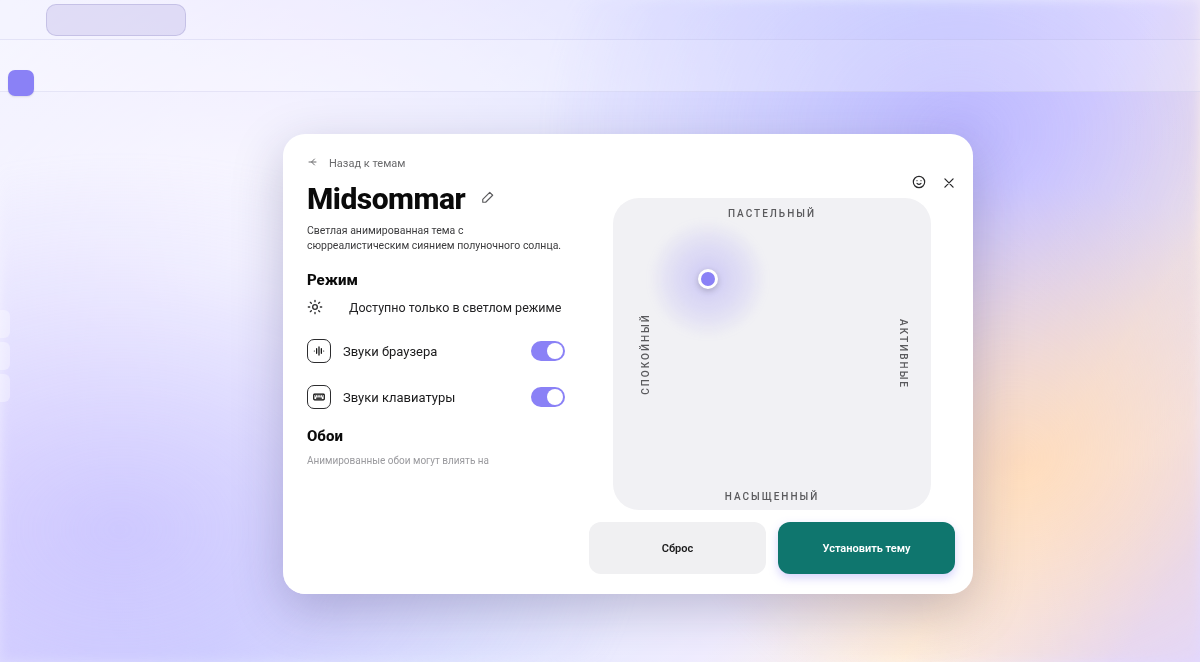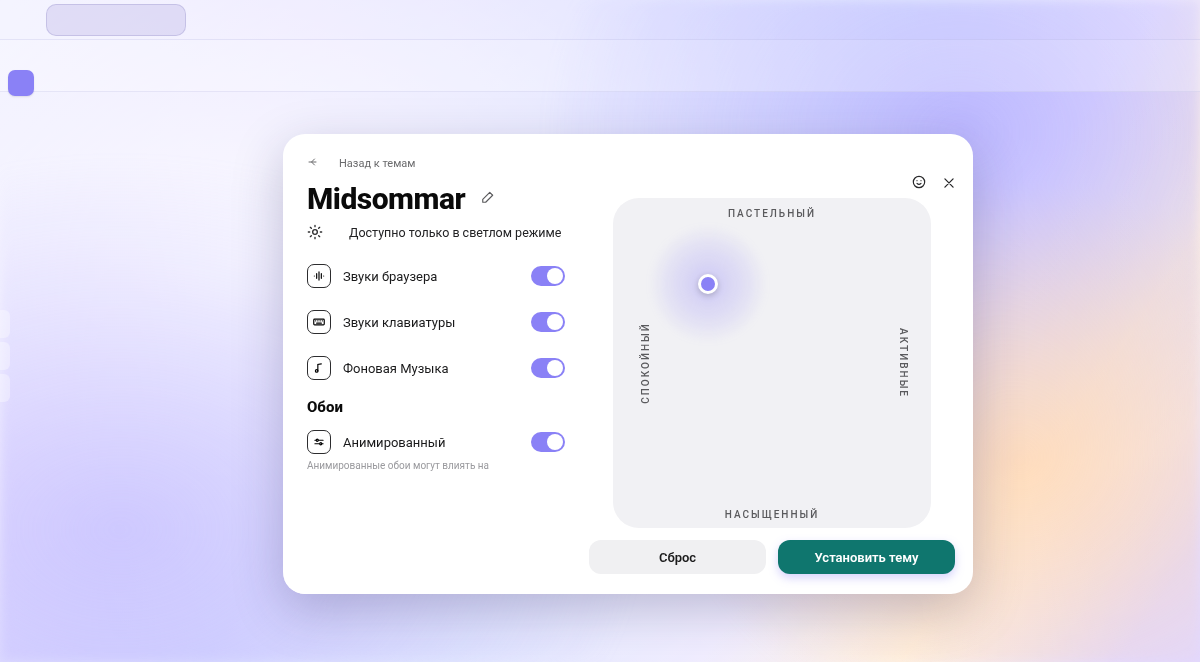--- a/index.html
+++ b/index.html
@@ -60,21 +60,21 @@
   .left-pane {
     flex: 0 0 298px;
     padding: 22px 12px 0 24px;
     overflow: hidden;
     position: relative;
   }
   .left-pane::after{
     content:""; position:absolute; left:0; right:0; bottom:0; height:30px;
     background:linear-gradient(180deg, rgba(255,255,255,0), #fff 80%);
   }
-  .back-row { display:flex; align-items:center; gap:20px; color:#6b6b6d; font-size:11px; margin-bottom:10px;}
+  .back-row { display:flex; align-items:center; gap:10px; color:#6b6b6d; font-size:11px; margin-bottom:10px;}
   .back-row svg { stroke:#6b6b6d; }
   .title-row { display:flex; align-items:center; gap:12px; margin-bottom:8px;margin-top:8px;}
   .title { font-size:30px; font-weight:800; letter-spacing:-0.5px; color:#0a0a0a;}
   .edit-btn { width:22px; height:22px; display:flex; align-items:center; justify-content:center; color:#5b5b5e; border-radius:6px; }
   .desc { font-size:10.5px; line-height:1.4; color:#3b3b3d; margin-bottom:18px; max-width:260px;}
   .section-h { font-size:15px; font-weight:800; color:#0b0b0b; margin: 8px 0 10px;}
   .mode-row { display:flex; align-items:center; gap:26px; font-size:12.5px; color:#232325; margin-bottom:20px;}
   .mode-icon { width:16px; height:16px; display:flex; align-items:center; justify-content:center; color:#2c2c2e;}
   .setting-row { display:flex; align-items:center; justify-content:space-between; padding:4px 4px 4px 0; margin-bottom:14px;}
   .setting-row:last-child{margin-bottom:8px;}
@@ -114,22 +114,22 @@
   }
   .handle {
     position:absolute; width:20px; height:20px; border-radius:50%;
     background:#8a81f6; border:3px solid #ffffff;
     box-shadow: 0 2px 6px rgba(0,0,0,0.2);
     transform:translate(-50%,-50%);
     cursor:grab;
   }
   .foot { display:flex; gap:12px; padding:0 4px 6px;}
   .btn {
-    flex:1; height:34px; border-radius:12px; display:flex; align-items:center; justify-content:center;
-    font-size:13px; font-weight:600; cursor:pointer;
+    flex:1; height:52px; border-radius:12px; display:flex; align-items:center; justify-content:center;
+    font-size:11px; font-weight:600; cursor:pointer;
   }
   .btn-secondary { background:#f0f0f2; color:#1b1b1c; }
   .btn-primary   { background:#0f766e; color:#ffffff; box-shadow:0 4px 10px rgba(138,129,246,0.35);}
 </style>
 </head>
 <body>
 
 <div class="win-toolbar">
   <div class="tab"></div>
 </div>
@@ -159,21 +159,23 @@
       <div class="title">Midsommar</div>
       <div class="edit-btn">
         <span>
           <svg width="14" height="14" viewBox="0 0 24 24" fill="none" stroke="currentColor" stroke-width="2" stroke-linecap="round" stroke-linejoin="round">
             <path d="M15 4l5 5L8 21H3v-5L15 4z"></path>
           </svg>
         </span>
       </div>
     </div>
 
-
+    <div class="desc">Светлая анимированная тема с сюрреалистическим сиянием полуночного солнца.</div>
+
+    <div class="section-h">Режим</div>
     <div class="mode-row">
       <span class="mode-icon">
         <svg width="16" height="16" viewBox="0 0 24 24" fill="none" stroke="currentColor" stroke-width="2" stroke-linecap="round">
           <circle cx="12" cy="12" r="3.5"></circle>
           <path d="M12 2v2M12 20v2M4 12H2M22 12h-2M5 5l1.5 1.5M17.5 17.5L19 19M5 19l1.5-1.5M17.5 6.5L19 5"></path>
         </svg>
       </span>
       <span>Доступно только в светлом режиме</span>
     </div>
 
@@ -196,48 +198,23 @@
           <svg width="14" height="14" viewBox="0 0 24 24" fill="none" stroke-width="2" stroke-linecap="round">
             <rect x="3" y="7" width="18" height="10" rx="1.5" stroke="currentColor"></rect>
             <path d="M6 10h0M9 10h0M12 10h0M15 10h0M18 10h0M8 14h8" stroke="currentColor"></path>
           </svg>
         </div>
         <div class="row-label">Звуки клавиатуры</div>
       </div>
       <div class="toggle"></div>
     </div>
 
-    <div class="setting-row">
-      <div class="row-left">
-        <div class="row-icon">
-          <svg width="14" height="14" viewBox="0 0 24 24" fill="none" stroke-width="2" stroke-linecap="round">
-            <circle cx="8" cy="17" r="2.2" stroke="currentColor"></circle>
-            <path d="M10 17V6l6-1" stroke="currentColor"></path>
-          </svg>
-        </div>
-        <div class="row-label">Фоновая Музыка</div>
-      </div>
-      <div class="toggle"></div>
-    </div>
 
     <div class="section-h">Обои</div>
 
-    <div class="setting-row" style="margin-bottom:2px">
-      <div class="row-left">
-        <div class="row-icon">
-          <svg width="14" height="14" viewBox="0 0 24 24" fill="none" stroke-width="2" stroke-linecap="round">
-            <path d="M5 9h14M5 15h14" stroke="currentColor"></path>
-            <circle cx="9" cy="9" r="1.8" fill="#fff" stroke="currentColor"></circle>
-            <circle cx="15" cy="15" r="1.8" fill="#fff" stroke="currentColor"></circle>
-          </svg>
-        </div>
-        <div class="row-label">Анимированный</div>
-      </div>
-      <div class="toggle"></div>
-    </div>
     <div class="hint">Анимированные обои могут влиять на</div>
 
   </div>
 
   <div class="right-pane">
     <div class="top-icons">
       <div class="tool-btn">
         <span>
           <svg width="16" height="16" viewBox="0 0 24 24" fill="none" stroke="currentColor" stroke-width="1.8" stroke-linecap="round">
             <circle cx="12" cy="12" r="8.5"></circle>

